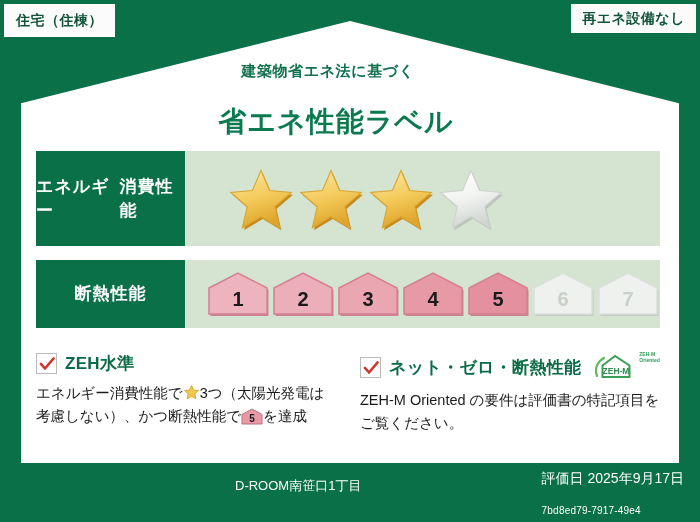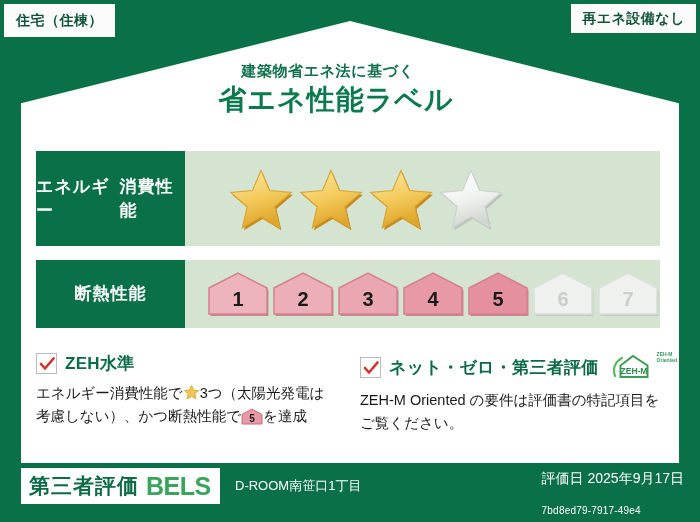--- a/index.html
+++ b/index.html
@@ -39,21 +39,21 @@
   
   .head-wrap {
     position: absolute; left: 0; top: 62px; width: 656px;
     text-align: center; color: #12724f;
   }
   .head-sub {
     font-size: 15px; font-weight: bold; letter-spacing: .6px;
   }
   .head-main {
     font-size: 28px; font-weight: bold; letter-spacing: 1px;
-    margin-top: 0; color: #0b7a4f; padding-left: 16px;
+    margin-top: 22px; color: #0b7a4f; padding-left: 16px;
   }
 
   
   .row {
     position: absolute; left: 36px; width: 624px;
     display: flex; align-items: stretch;
   }
   .row-energy { top: 151px; height: 95px; }
   .row-insul  { top: 260px; height: 68px; }
 
@@ -304,41 +304,37 @@
     </div>
   </div>
 
   <div class="note note-right">
     <div class="note-head">
       <span class="chk">
         <svg width="16" height="16" viewBox="0 0 16 16">
           <path d="M2 8 L6 12.5 L14.5 2.5" fill="none" stroke="#d0342c" stroke-width="2.6" stroke-linecap="round" stroke-linejoin="round"></path>
         </svg>
       </span>
-      <span class="note-title">ネット・ゼロ・第三者評価</span>
+      <span class="note-title">ネット・ゼロ・断熱性能</span>
       <span class="zehm-logo">
         <svg width="44" height="30" viewBox="0 0 44 30">
           <path d="M4 24 C 1 16, 5 9, 11 6" fill="none" stroke="#5cb85c" stroke-width="2.2" stroke-linecap="round"></path>
           <path d="M9.5 13.5 L22 4 L36.5 13.5 L36.5 25 L9.5 25 Z" fill="#ffffff" stroke="#3a9e55" stroke-width="2"></path>
           <text x="23" y="21.5" font-family="Liberation Sans, sans-serif" font-size="8.5" font-weight="bold" fill="#2e8b50" text-anchor="middle">ZEH-M</text>
         </svg>
         <span class="zehm-sub">
           <span>ZEH-M</span><br>
           <span>Oriented</span>
         </span>
       </span>
     </div>
     <div class="note-body">ZEH-M Oriented の要件は評価書の特記項目をご覧ください。</div>
   </div>
 
   <div class="footer"></div>
-  <div class="bels">
-    <span class="bels-jp">第三者評価</span>
-    <span class="bels-en">BELS</span>
-  </div>
   <div class="bldg">D-ROOM南笹口1丁目</div>
   <div class="foot-right">
     <div class="foot-date">
       <span>評価日</span>
       <span>2025年9月17日</span>
     </div>
     <div class="foot-id">7bd8ed79-7917-49e4</div>
   </div>
 
 </div>

